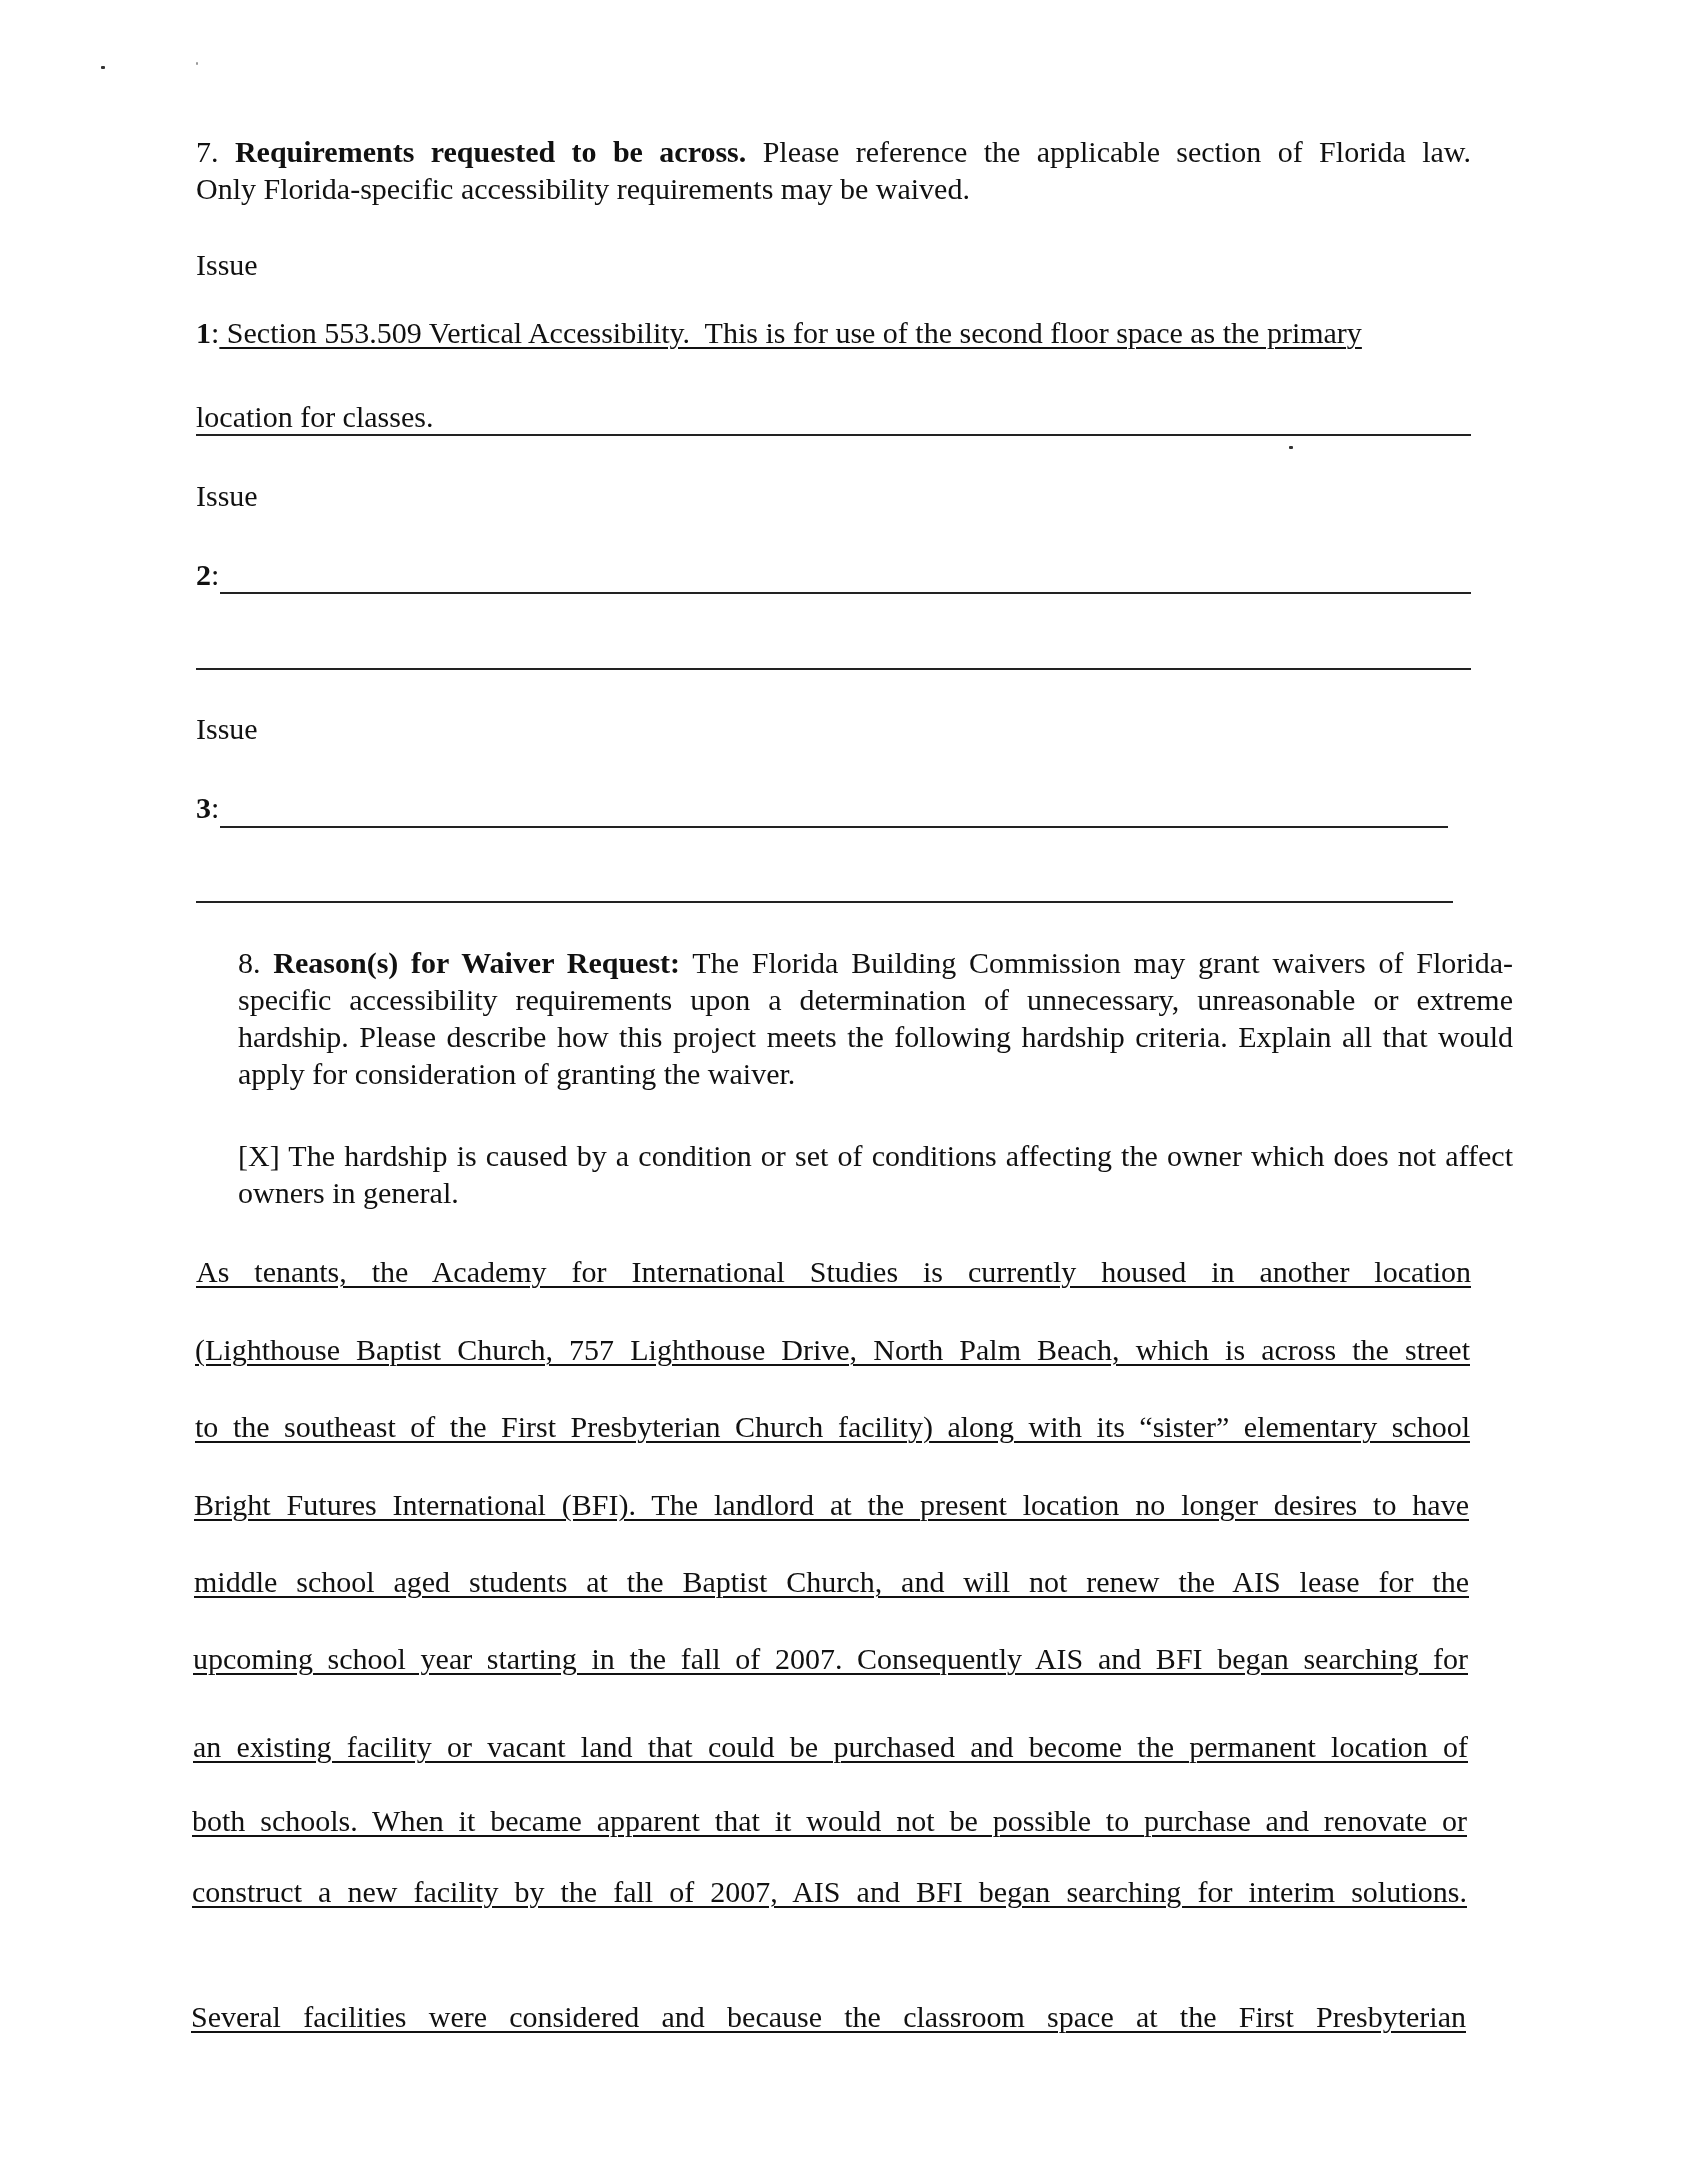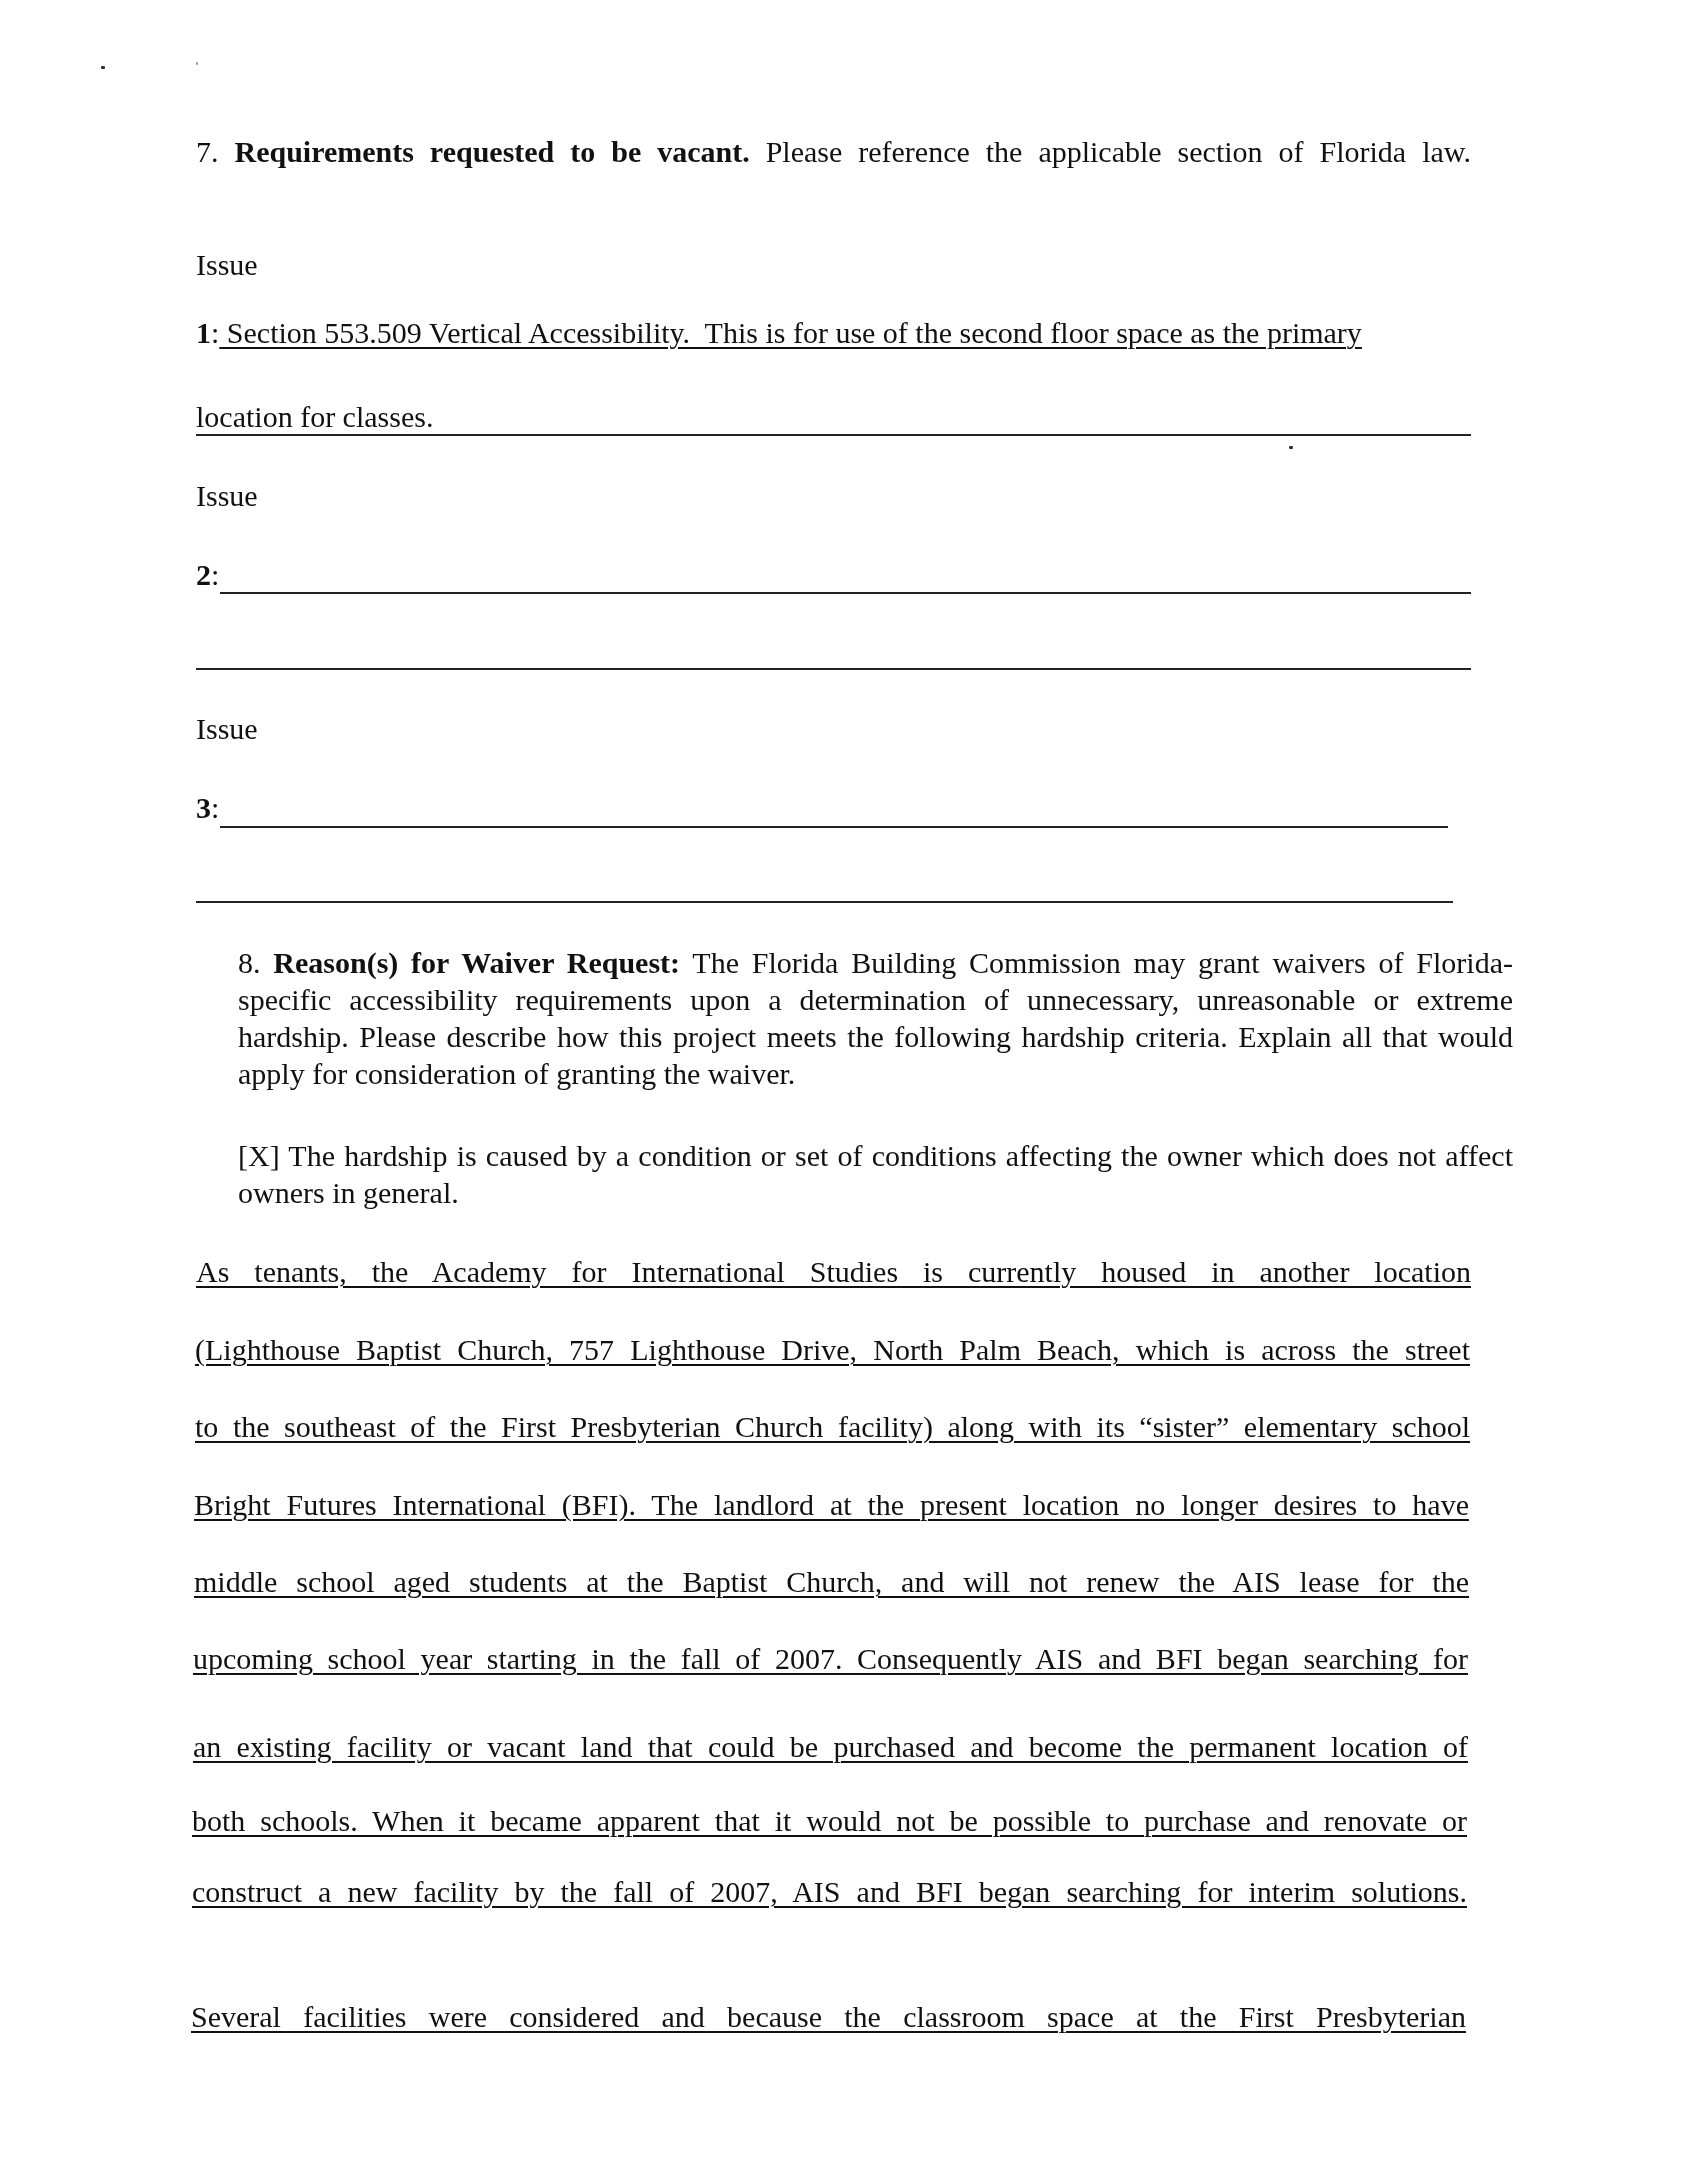--- a/index.html
+++ b/index.html
@@ -22,23 +22,24 @@
 <body>
 
 <div class="page">
 
   <div class="speck" style="left:101px;top:66px;width:4px;height:3px;"></div>
   <div class="speck" style="left:196px;top:62px;width:2px;height:3px;background:#999;"></div>
 
   <div class="blk" style="top:133px;">
     <div class="fit">
       <span>7.</span>
-      <b>Requirements requested to be vacant.</b>
+      <b>Requirements requested to be across.</b>
       <span>Please reference the applicable section of Florida law.</span>
     </div>
+    <div>Only Florida-specific accessibility requirements may be waived.</div>
   </div>
 
   <div class="lbl" style="top:246px;">Issue</div>
   <div class="issue-row" style="top:314px;width:1275px;">
     <b>1</b><span>:</span><span style="text-decoration:underline;text-decoration-thickness:2px;text-underline-offset:4px;white-space:pre;"> Section 553.509 Vertical Accessibility.  This is for use of the second floor space as the primary</span>
   </div>
   <div class="issue-row" style="top:398px;">
     <span>location for classes.</span>
   </div>
   <div class="rule" style="left:196px;top:434px;width:1275px;"></div>

